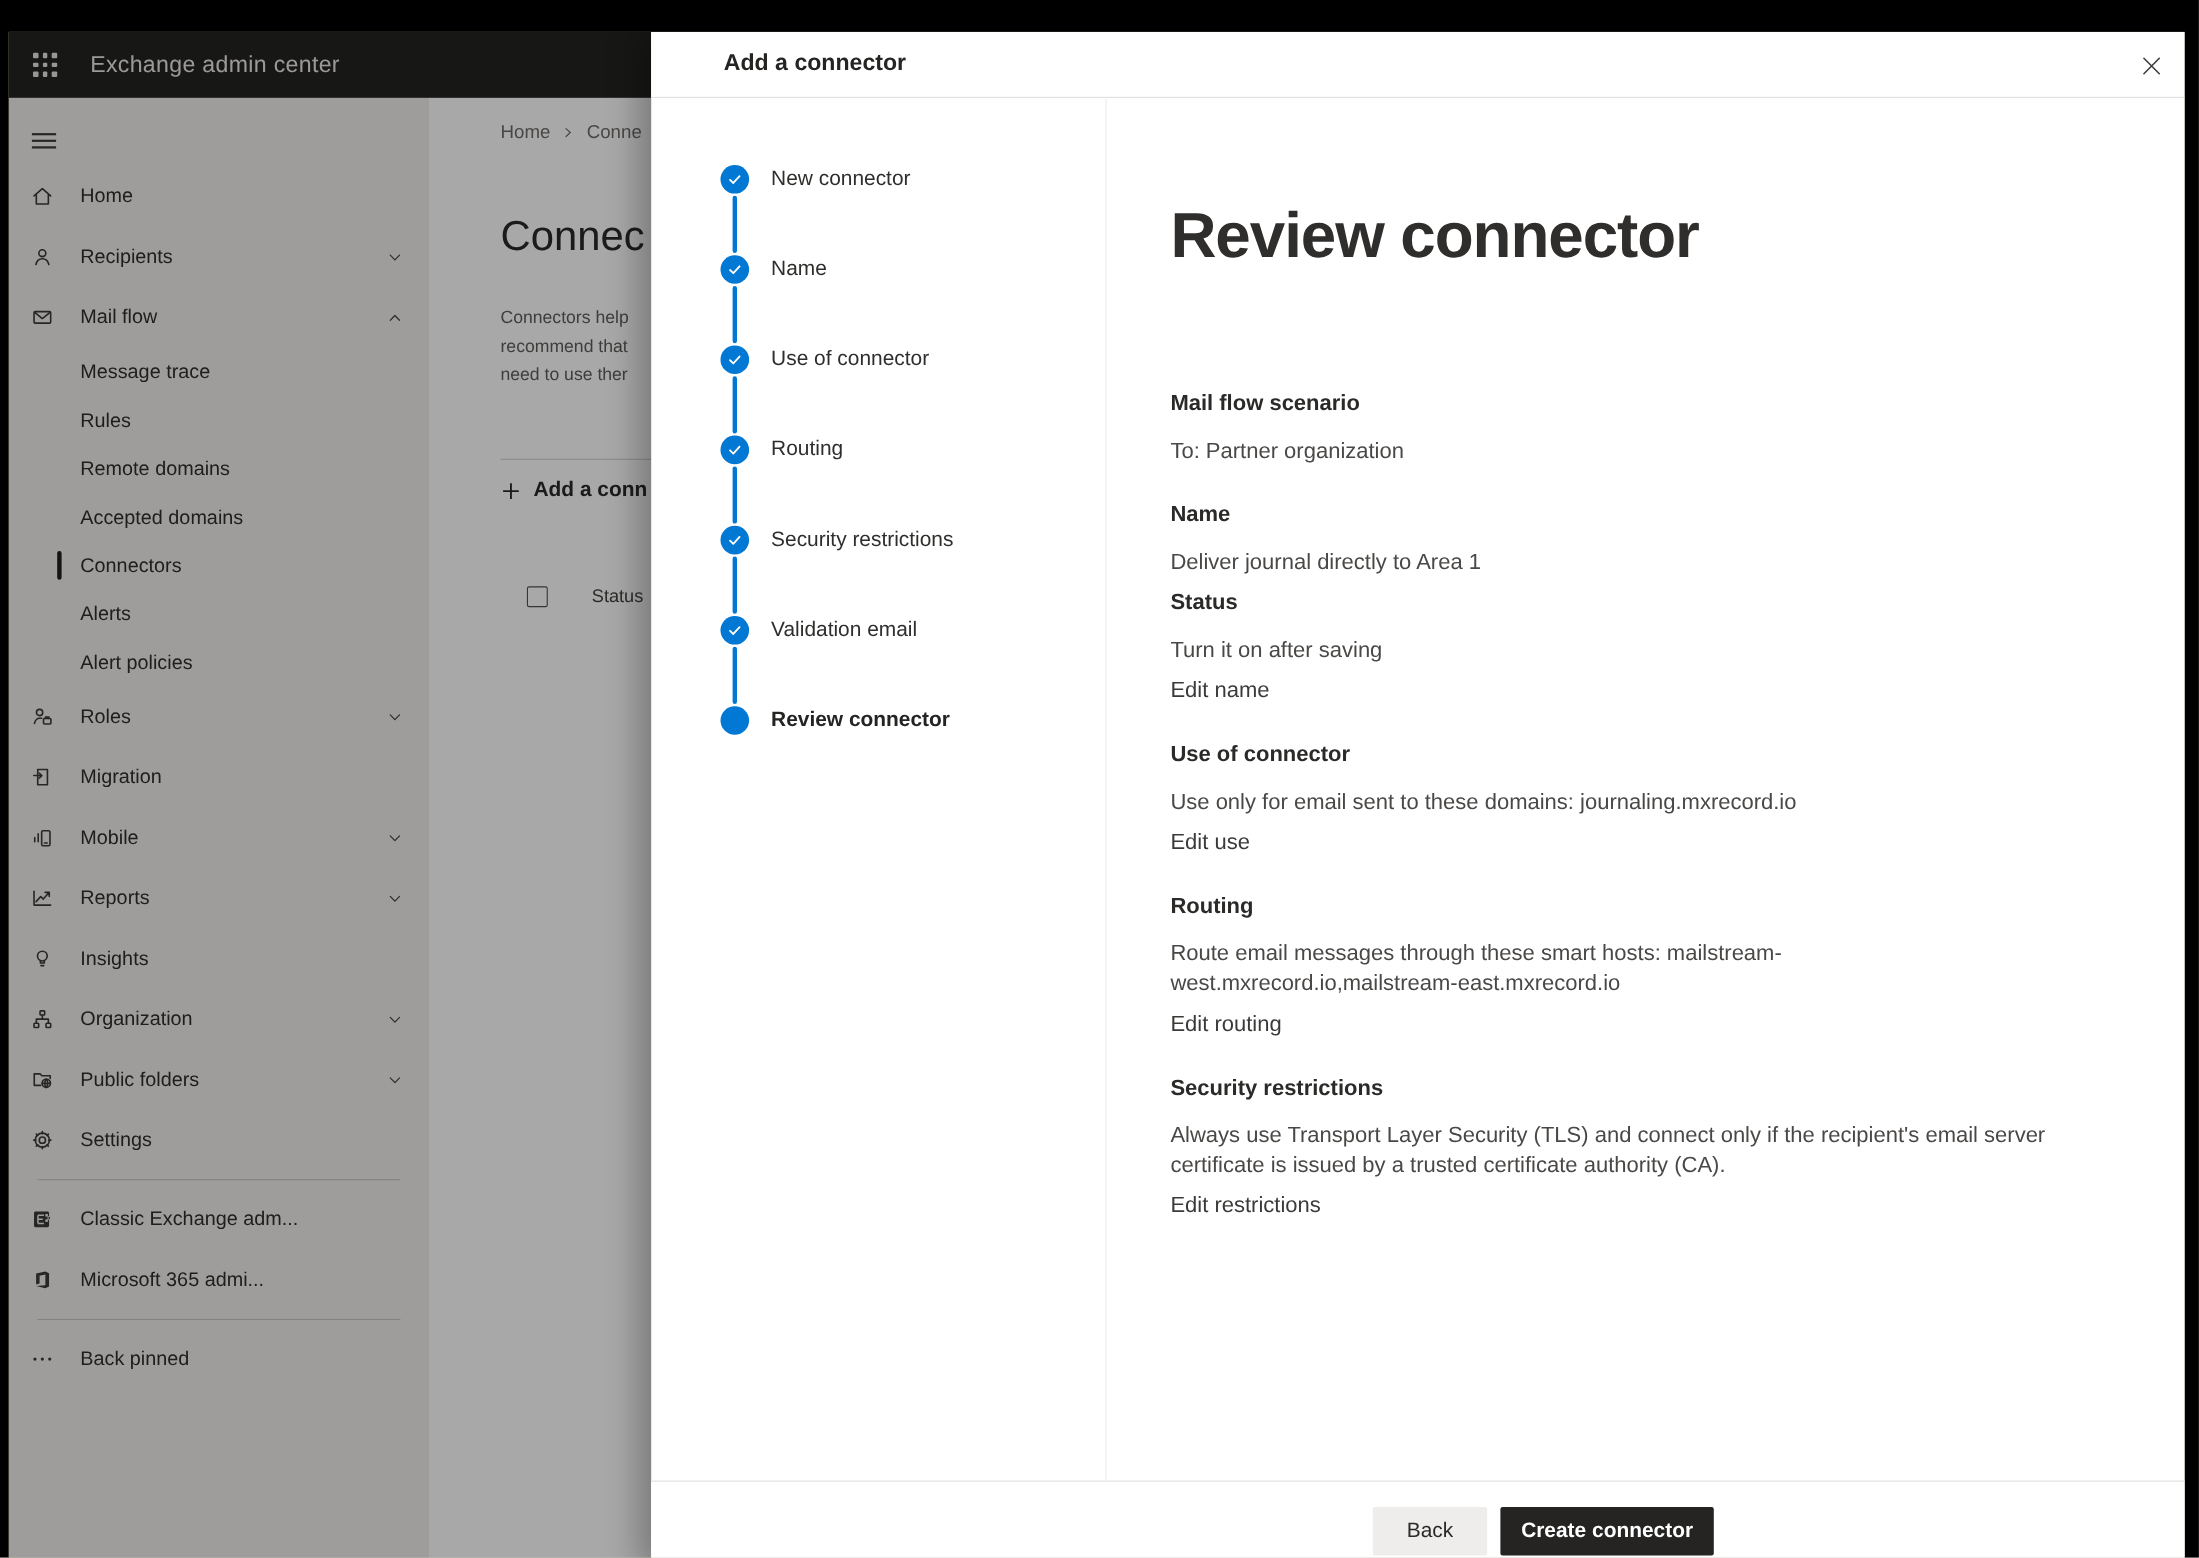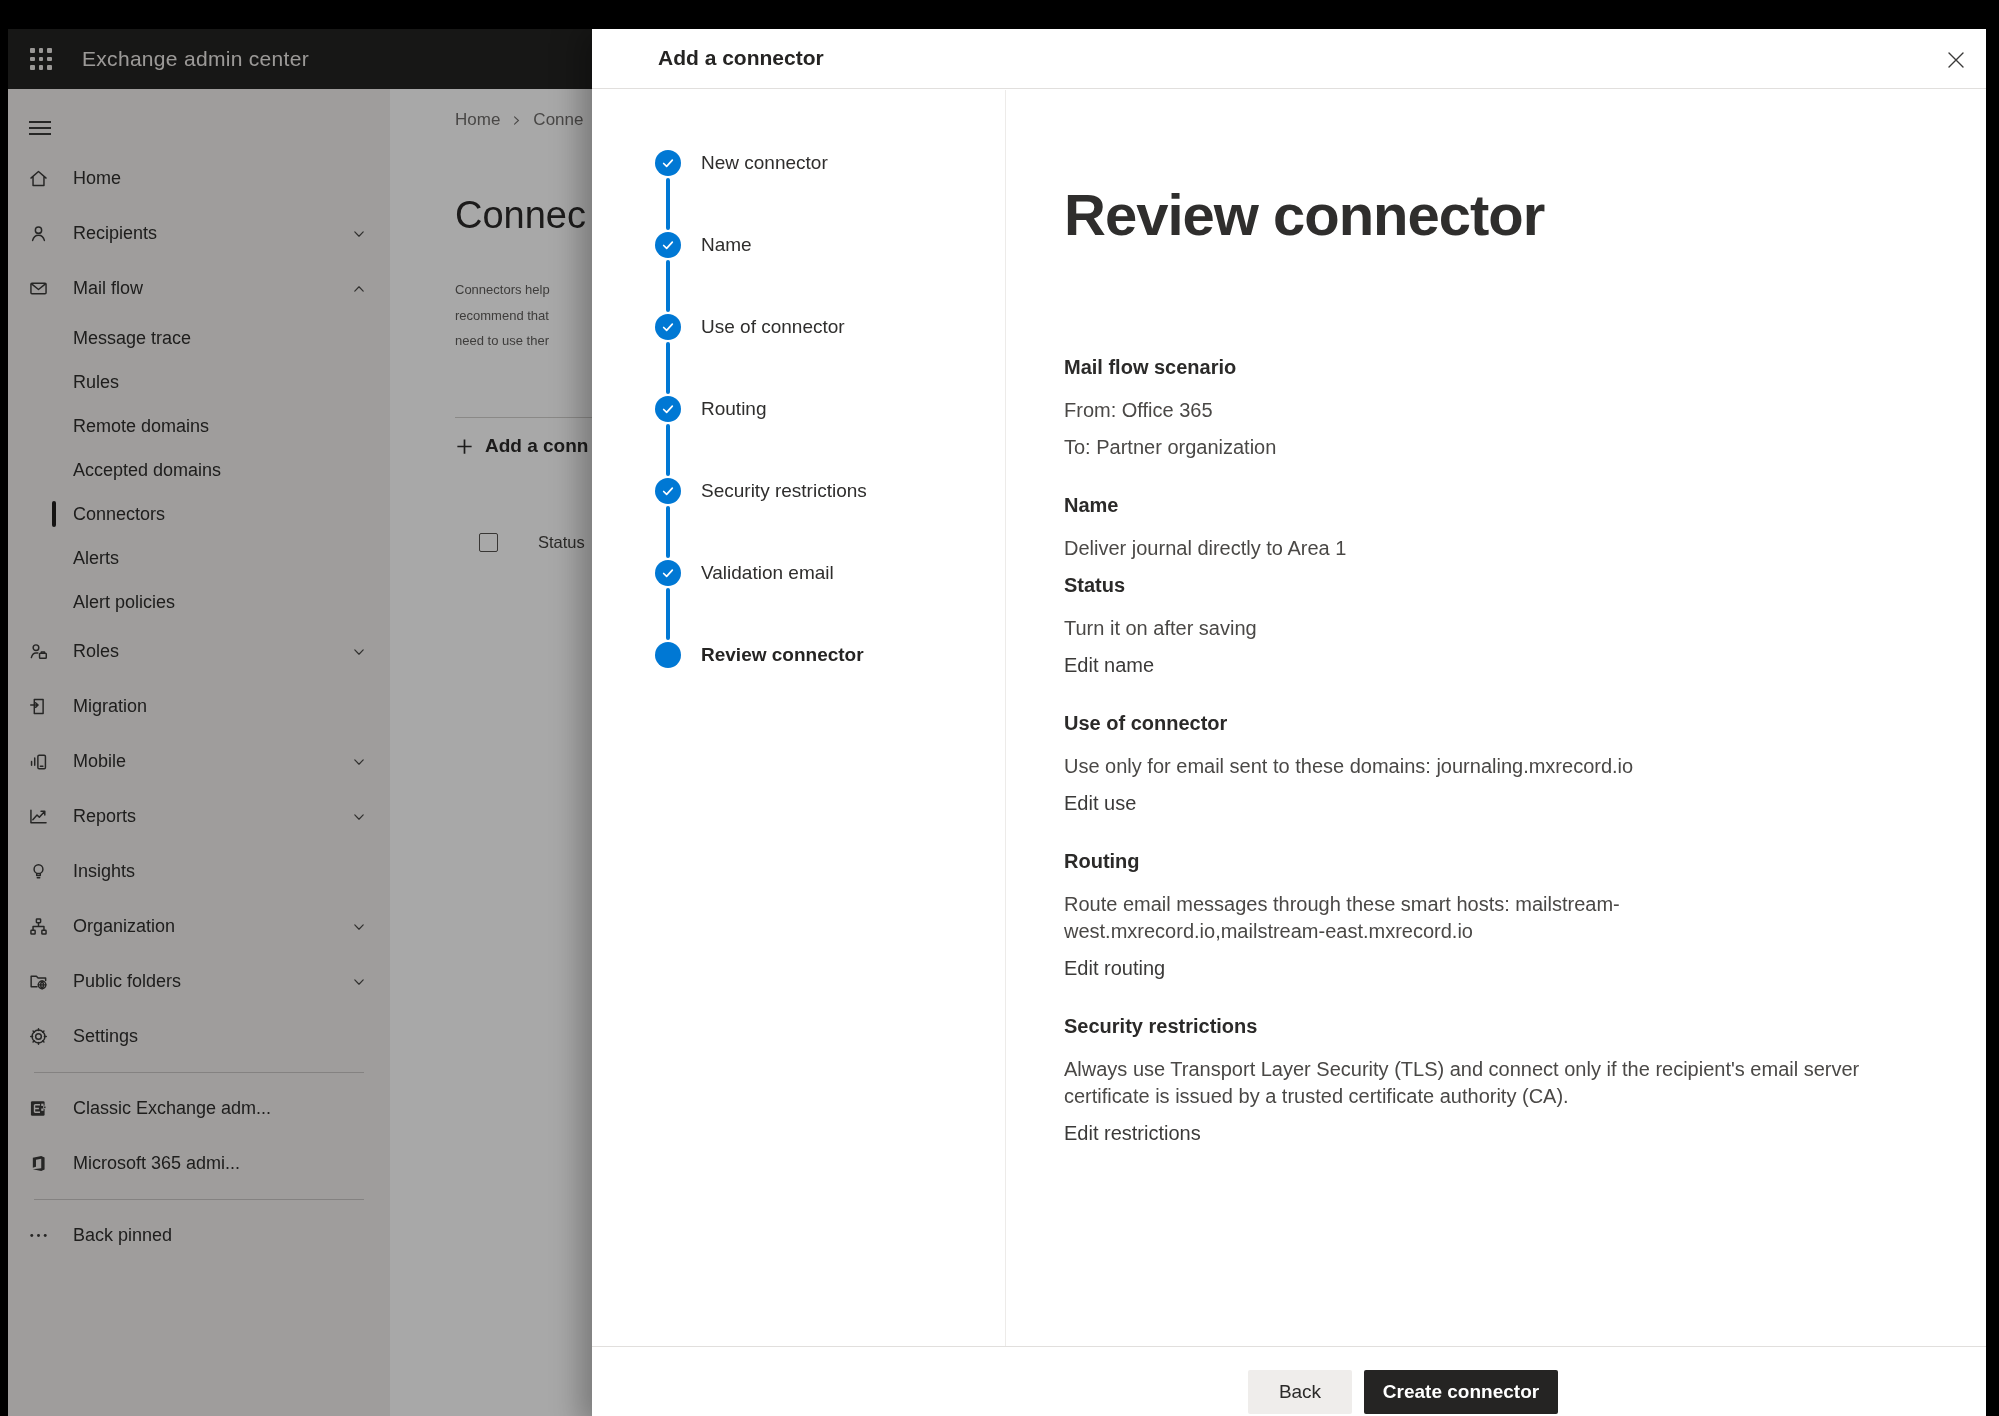--- a/index.html
+++ b/index.html
@@ -57,21 +57,21 @@
 
   
   .page { position: absolute; left: 382px; top: 60px; right: 0; bottom: 0; background: #fff; }
   .breadcrumb {
     position: absolute; top: 21px; left: 65px;
     display: flex; align-items: center; gap: 10px;
     font-size: 17px; color: #6f6d6b; white-space: nowrap;
   }
   .crumb-sep svg { display: block; }
   .page-title { position: absolute; top: 105px; left: 65px; font-size: 38px; font-weight: normal; color: #2b2a29; white-space: nowrap; }
-  .page-desc { position: absolute; top: 188px; left: 65px; font-size: 13px; line-height: 25.5px; color: #5f5d5b; white-space: nowrap; }
+  .page-desc { position: absolute; top: 188px; left: 65px; font-size: 16px; line-height: 25.5px; color: #5f5d5b; white-space: nowrap; }
   .page-divider { position: absolute; top: 328px; left: 65px; right: 0; height: 1px; background: #d2d0ce; }
   .add-btn {
     position: absolute; top: 346px; left: 65px;
     display: flex; align-items: center; gap: 11px;
     font-size: 19px; font-weight: bold; color: #2b2a29; cursor: pointer; white-space: nowrap;
   }
   .add-btn svg { display: block; }
   .table-head { position: absolute; top: 444px; left: 89px; display: flex; align-items: center; }
   .checkbox {
     width: 19px; height: 19px; border: 1.5px solid #55524f; border-radius: 2px; background: transparent;
@@ -447,21 +447,20 @@
           <div class="step current" style="top: 552px;">
             <span class="step-circle"></span>
             <span class="step-label">Review connector</span>
           </div>
         </div>
       <div class="review">
         <h2 class="review-heading">Review connector</h2>
         <div>
             <section class="review-block">
               <h3>Mail flow scenario</h3>
-              <p>From: Office 365</p>
               <p>To: Partner organization</p>
             </section>
             <section class="review-block tight">
               <h3>Name</h3>
               <p>Deliver journal directly to Area 1</p>
             </section>
             <section class="review-block">
               <h3>Status</h3>
               <p>Turn it on after saving</p>
               <p class="edit-link">Edit name</p>

